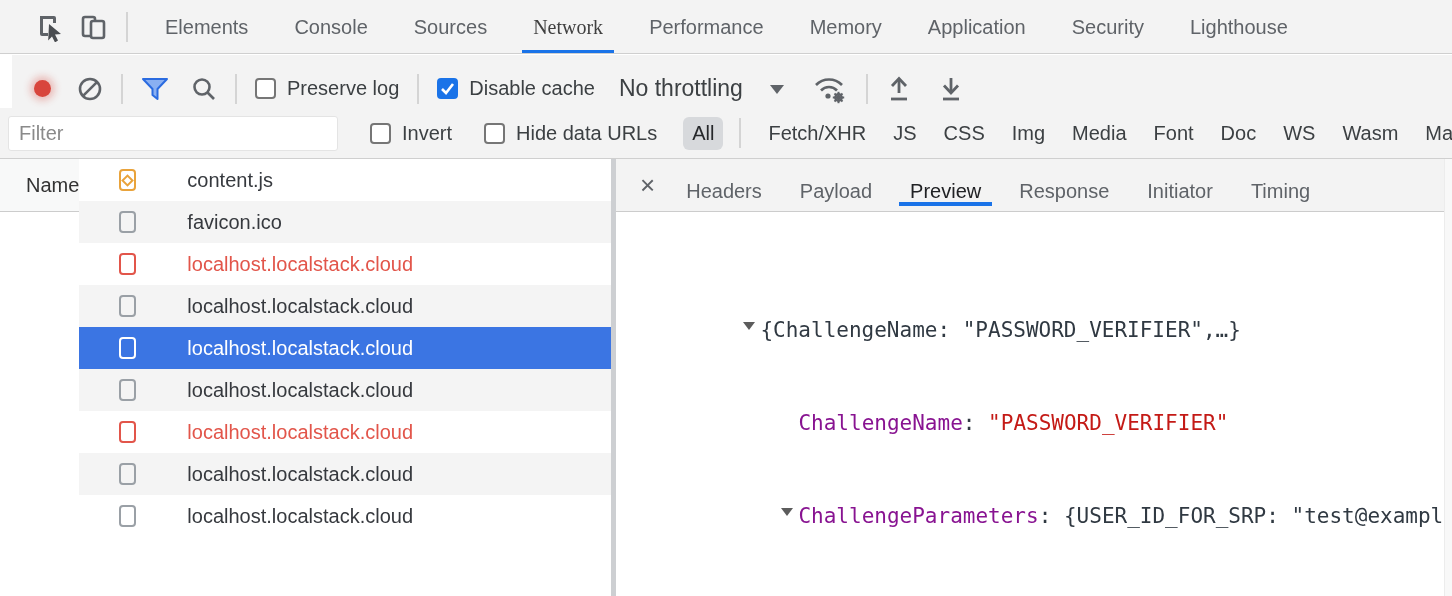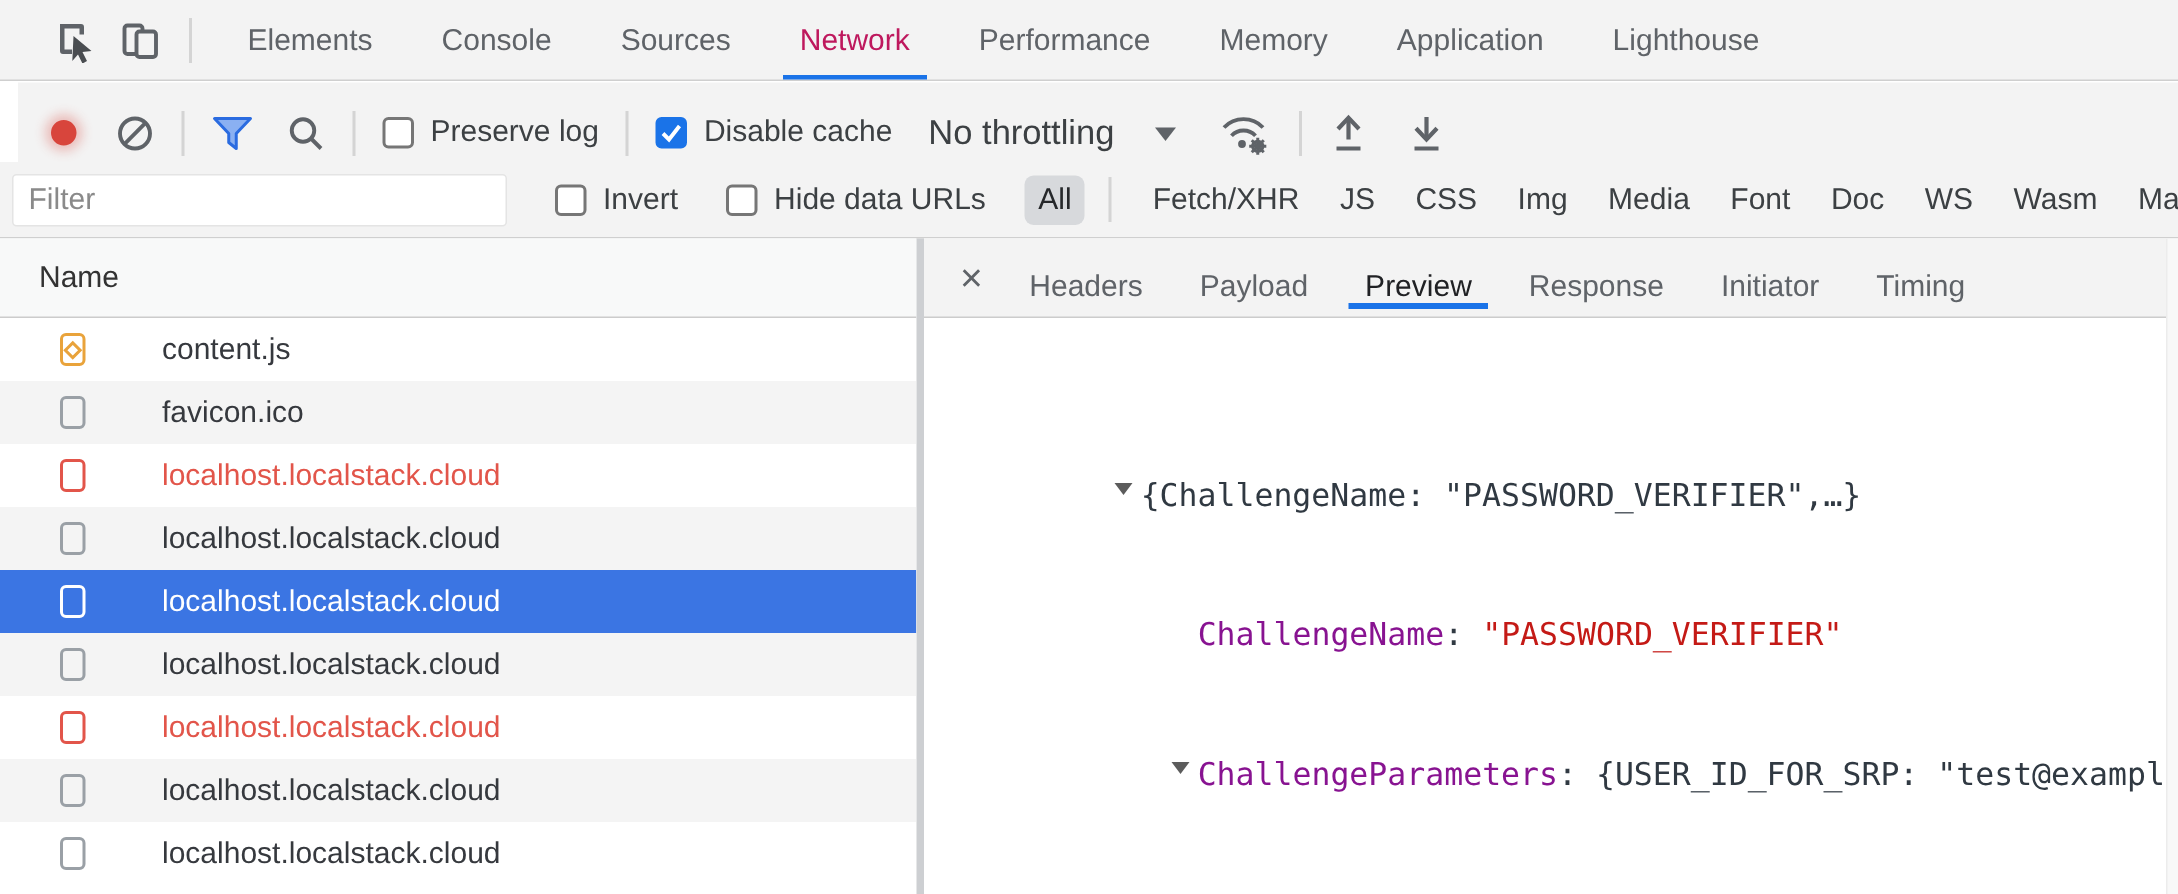--- a/index.html
+++ b/index.html
@@ -17,21 +17,21 @@
     overflow:hidden; white-space:nowrap;
   }
   .tool-icon { display:flex; align-items:center; justify-content:center; flex:none; }
   .main-bar .tool-icon { width:44px; height:40px; }
   .vdiv { width:2px; height:30px; background:#d4d4d4; flex:none; }
   .main-bar .vdiv { margin:0 14px 0 10px; }
   .main-tab {
     flex:none; font-size:20px; color:#5f6368; padding:0 23px; height:54px;
     line-height:54px; position:relative; cursor:default;
   }
-  .main-tab.active { color:#be185d; }
+  .main-tab.active { color:#404040;font-family:Liberation Serif, serif; }
   .main-tab.active::after {
     content:""; position:absolute; left:12px; right:12px; bottom:0; height:4px; background:#1a73e8;
   }
   
   .net-bar {
     position:absolute; top:55px; left:12px; right:0; height:68px;
     background:#f3f3f3; border-bottom:1px solid #cfcfcf;
     display:flex; align-items:center; padding-left:22px; overflow:hidden; white-space:nowrap;
   }
   .net-bar > * { flex:none; }
@@ -69,21 +69,21 @@
   .filter-bar .cb-group { margin-left:32px; }
   .type-pill {
     font-size:20px; color:#26282b; background:#d7d9dc; border-radius:6px;
     padding:5px 9px; margin-left:26px;
   }
   .filter-bar .vdiv { margin:0 0 0 16px; }
   .type-item { font-size:20px; color:#3c4043; margin-left:27px; }
   
   .content { position:absolute; top:159px; left:0; right:0; bottom:0; display:flex; }
   
-  .left-panel { width:611px; flex:none; background:#fff; display:flex; flex-direction:column; overflow:hidden; }
+  .left-panel { width:611px; flex:none; background:#fff; display:flex; flex-direction:row; overflow:hidden; }
   .name-header {
     height:53px; flex:none; background:#f8f9f9; border-bottom:1px solid #ccc;
     font-size:20px; color:#333; display:flex; align-items:center; padding-left:26px;
   }
   .rows { flex:1; overflow:hidden; }
   .req-row { height:42px; display:flex; align-items:center; padding-left:40px; font-size:20px; color:#36393e;gap:41px; }
   .req-row:nth-child(even) { background:#f4f4f4; }
   .req-row.error { color:#e2554a; }
   .req-row.selected { background:#3b75e3; color:#fff; }
   .file-icon {
@@ -154,20 +154,21 @@
       </svg>
     </span>
     <span class="vdiv"></span>
     <span class="main-tab">Elements</span>
     <span class="main-tab">Console</span>
     <span class="main-tab">Sources</span>
     <span class="main-tab active">Network</span>
     <span class="main-tab">Performance</span>
     <span class="main-tab">Memory</span>
     <span class="main-tab">Application</span>
+    <span class="main-tab">Security</span>
     <span class="main-tab">Lighthouse</span>
   </div>
 
   <div class="net-bar">
     <span class="record-dot"></span>
     <span class="tool-icon">
       <svg class="gl" width="26" height="26" viewBox="0 0 26 26">
         <circle cx="13" cy="13" r="10" fill="none" stroke="#5f6368" stroke-width="2.6"></circle>
         <line x1="5.8" y1="20.2" x2="20.2" y2="5.8" stroke="#5f6368" stroke-width="2.6"></line>
       </svg>

